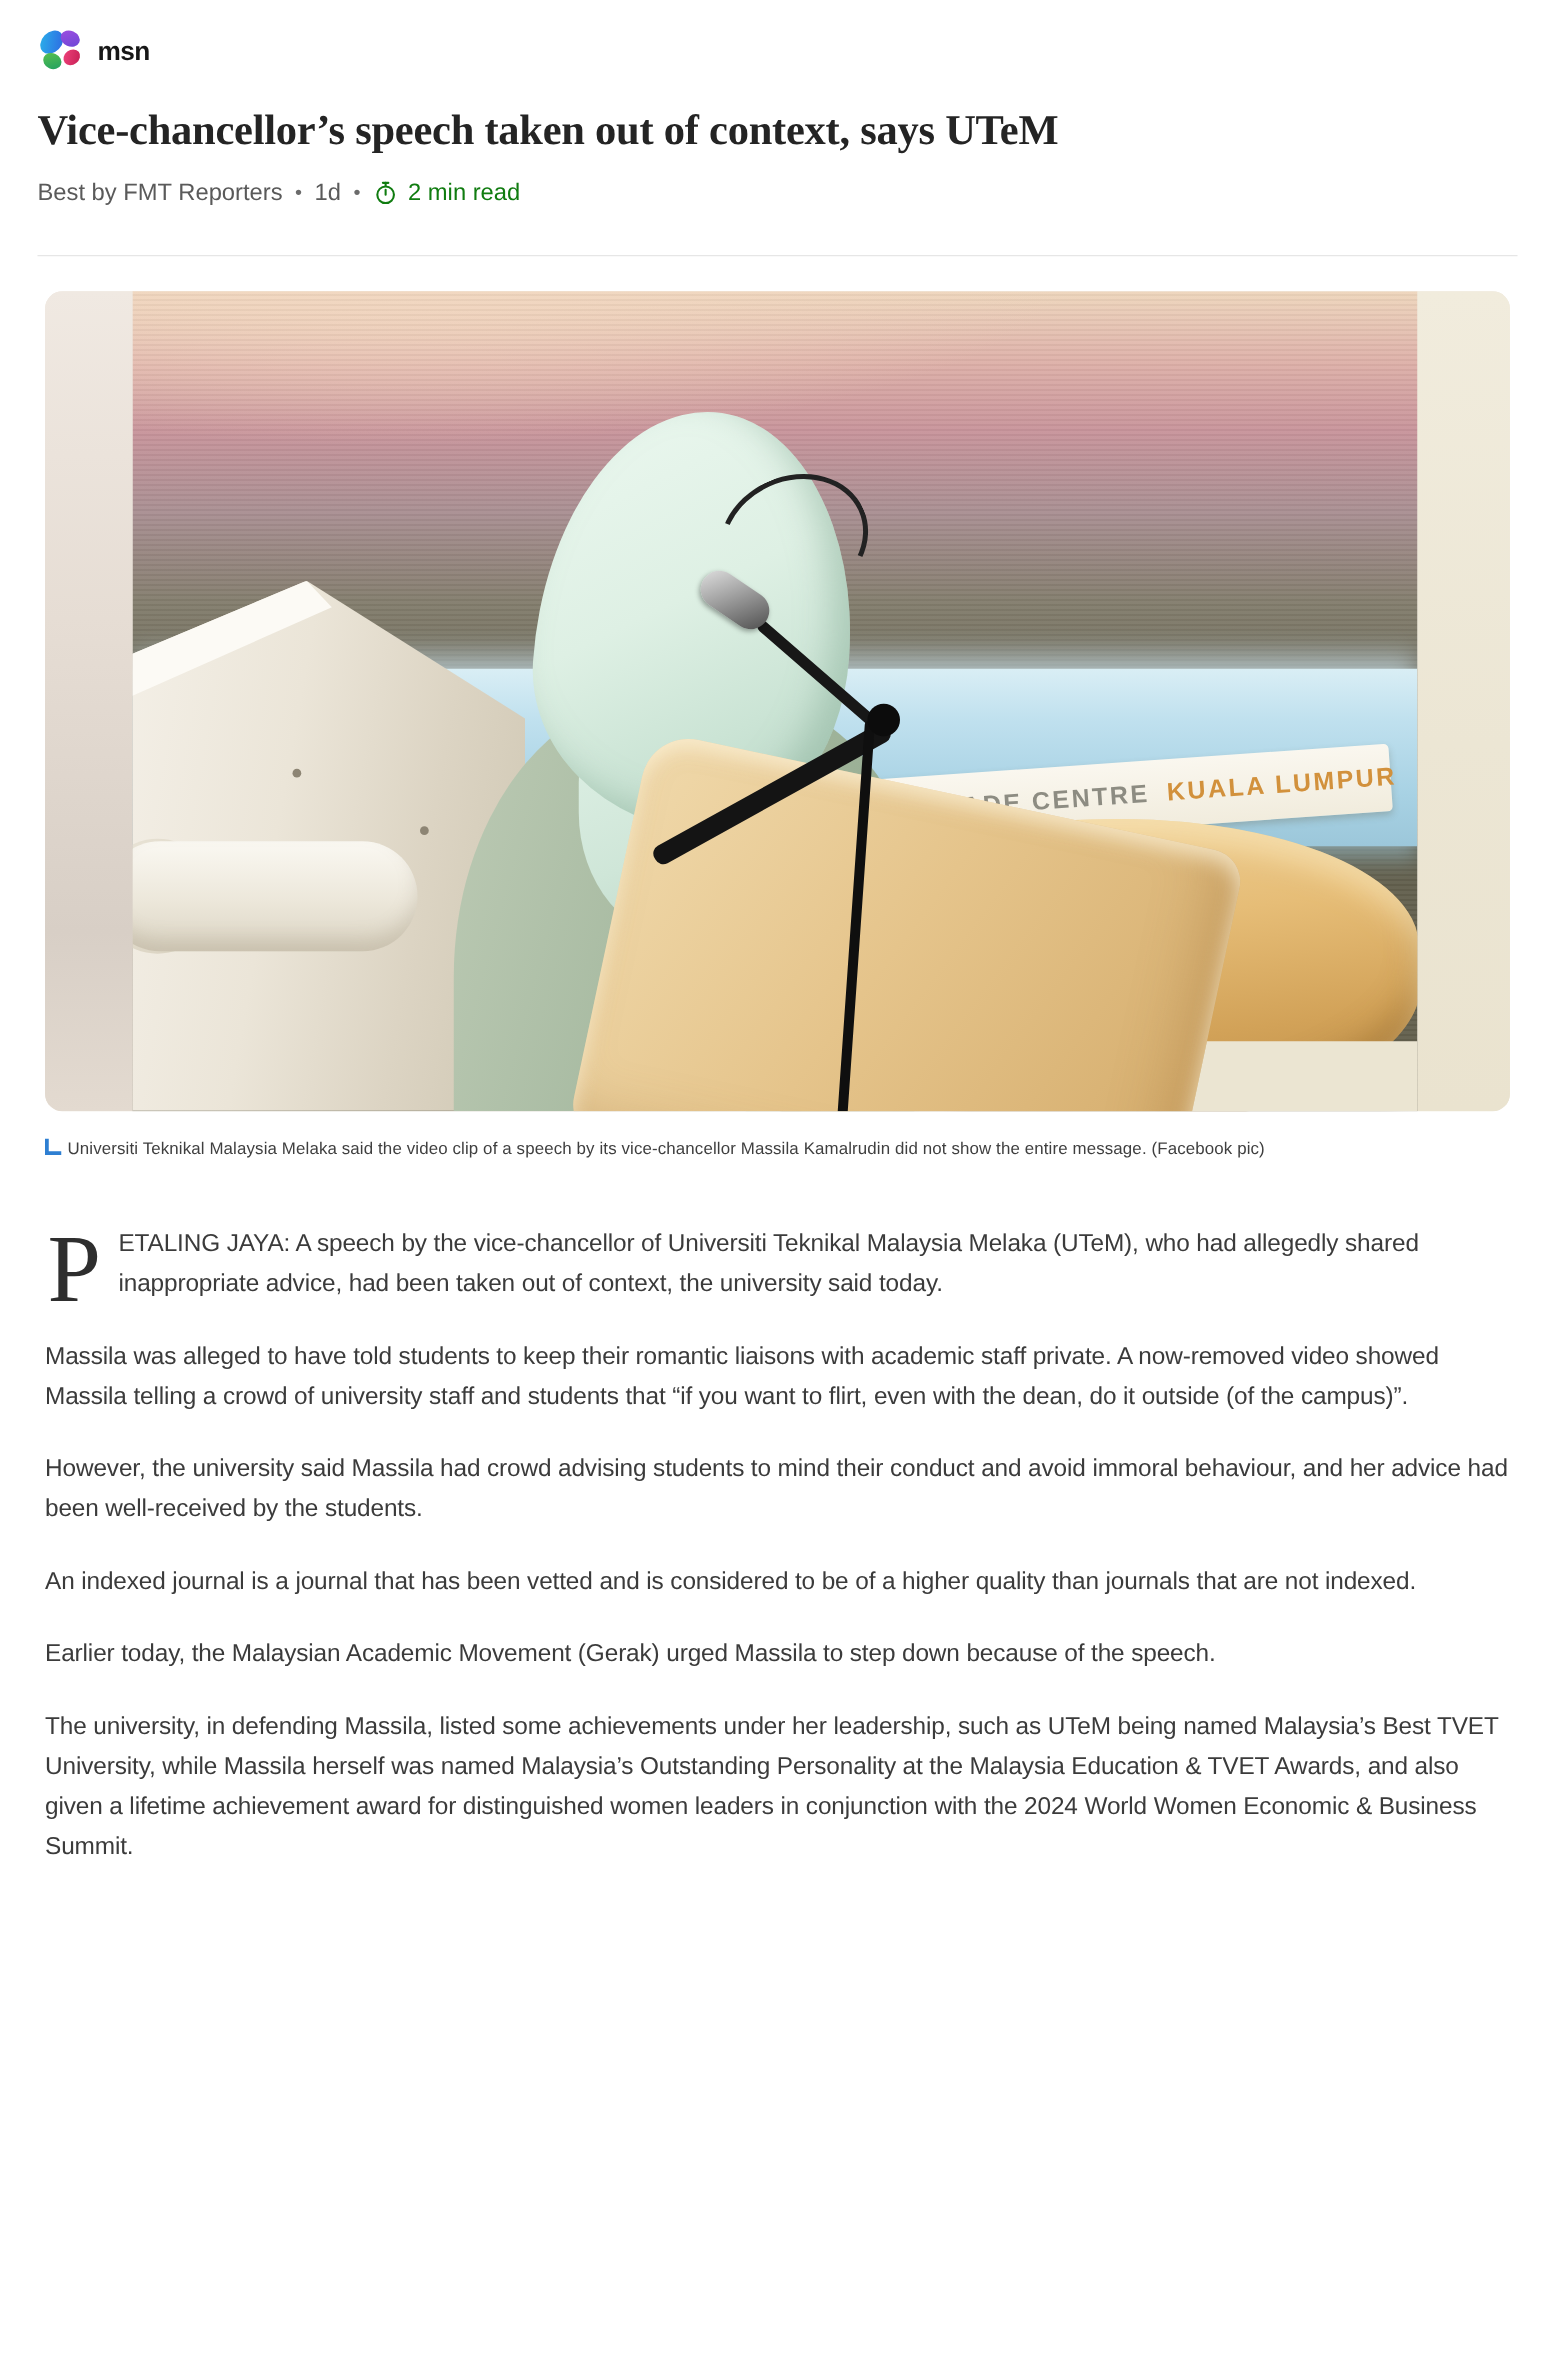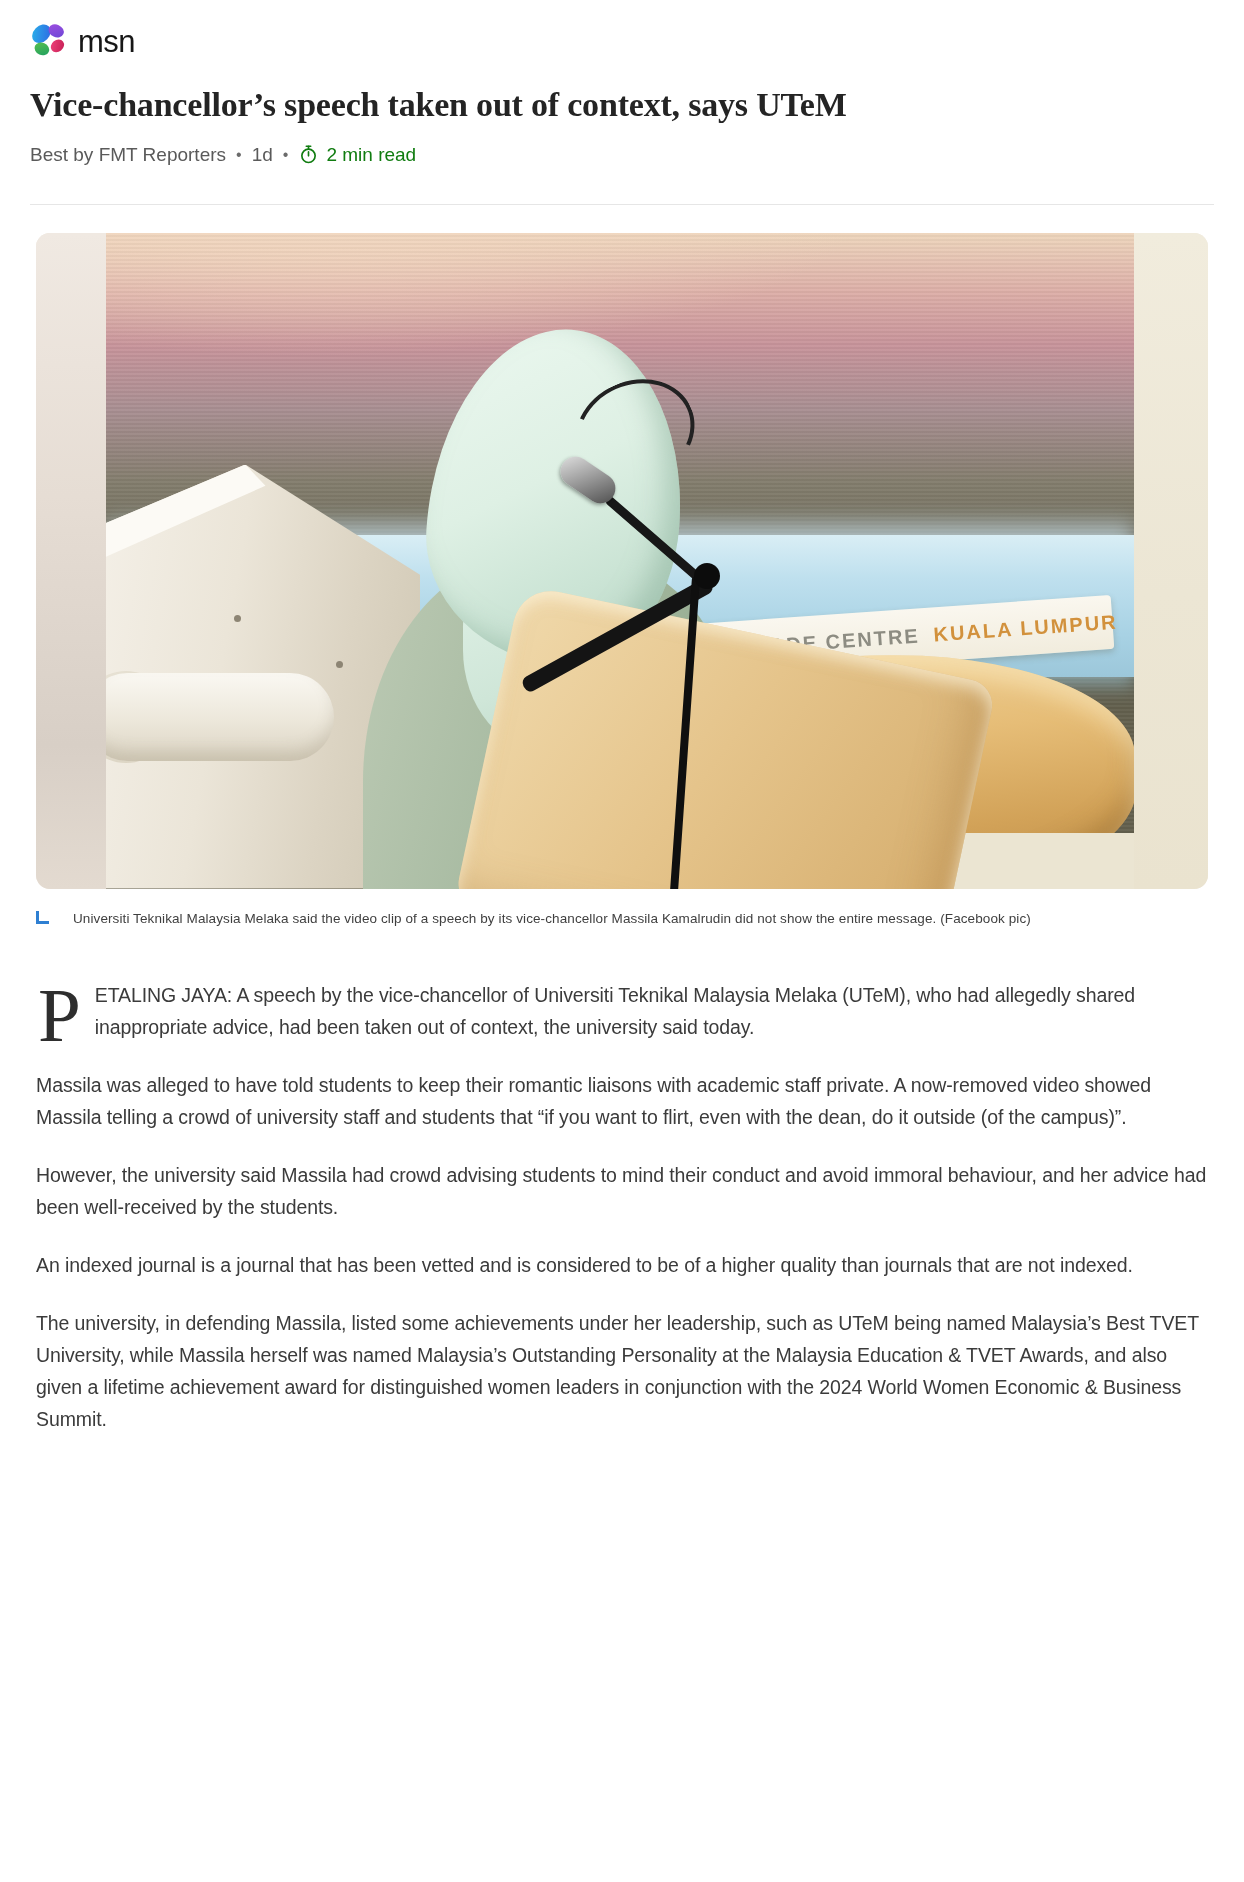--- a/index.html
+++ b/index.html
@@ -8,21 +8,21 @@
     width:1244px; min-height:1882px; margin:0 auto;
     font-family:"Liberation Sans","DejaVu Sans",sans-serif;
     color:#3b3b3b;
   }
   .container { width:1244px; padding:20px 30px 36px; }
 
   
   .brand { display:flex; align-items:center; gap:8px; height:42px; }
   .brand svg { display:block; }
   .wordmark {
-    font-size:31px; font-weight:400; color:#171717; letter-spacing:-0.5px;
+    font-size:21px; font-weight:700; color:#171717; letter-spacing:-0.5px;
     line-height:1;
   }
   h1.title {
     margin-top:22px;
     font-family:"Liberation Serif","DejaVu Serif",serif;
     font-weight:700; font-size:34px; line-height:1.25; color:#242424;
     letter-spacing:-0.2px;
   }
   .byline {
     margin-top:17px; font-size:19px; color:#5a5a5a;
@@ -153,21 +153,21 @@
   .ph-mic-boom { left:504px; top:262px; width:128px; height:9px; background:#171717;
     border-radius:5px; transform:rotate(41deg); transform-origin:left top; }
   .ph-mic-bar { left:418px; top:446px; width:214px; height:16px; background:#141414;
     border-radius:7px; transform:rotate(-29deg); transform-origin:left center; }
   .ph-mic-knob { left:588px; top:330px; width:26px; height:26px; background:#0c0c0c;
     border-radius:50%; }
   .ph-mic-pole { left:586px; top:344px; width:8px; height:318px; background:#0f0f0f;
     transform:rotate(4deg); transform-origin:top center; border-radius:3px; }
 
   
-  .caption-row { display:flex; align-items:flex-start; gap:24px; margin:20px 6px 0; }
+  .caption-row { display:flex; align-items:flex-start; gap:5px; margin:20px 6px 0; }
   .cap-icon { flex:0 0 auto; width:13px; height:13px; margin-top:2px;
     border-left:3px solid #2e7fd2; border-bottom:3px solid #2e7fd2; }
   .caption { font-size:13.5px; line-height:1.45; color:#3f3f3f; letter-spacing:.1px; }
 
   
   article { margin:52px 6px 0; }
   article p { font-size:19.5px; line-height:1.64; color:#3b3b3b;
     margin-bottom:26px; letter-spacing:-0.1px; }
   .dropcap {
     float:left;
@@ -286,16 +286,17 @@
   <div class="caption-row">
     <span class="cap-icon"></span>
     <span class="caption">Universiti Teknikal Malaysia Melaka said the video clip of a speech by its vice-chancellor Massila Kamalrudin did not show the entire message. (Facebook pic)</span>
   </div>
 
   <article>
       <p><span class="dropcap">P</span>ETALING JAYA: A speech by the vice-chancellor of Universiti Teknikal Malaysia Melaka (UTeM), who had allegedly shared inappropriate advice, had been taken out of context, the university said today.</p>
       <p>Massila was alleged to have told students to keep their romantic liaisons with academic staff private. A now-removed video showed Massila telling a crowd of university staff and students that “if you want to flirt, even with the dean, do it outside (of the campus)”.</p>
       <p>However, the university said Massila had crowd advising students to mind their conduct and avoid immoral behaviour, and her advice had been well-received by the students.</p>
       <p>An indexed journal is a journal that has been vetted and is considered to be of a higher quality than journals that are not indexed.</p>
+      <p>Earlier today, the Malaysian Academic Movement (Gerak) urged Massila to step down because of the speech.</p>
       <p>The university, in defending Massila, listed some achievements under her leadership, such as UTeM being named Malaysia’s Best TVET University, while Massila herself was named Malaysia’s Outstanding Personality at the Malaysia Education &amp; TVET Awards, and also given a lifetime achievement award for distinguished women leaders in conjunction with the 2024 World Women Economic &amp; Business Summit.</p>
     </article>
 
 </div>
 
 </body></html>

